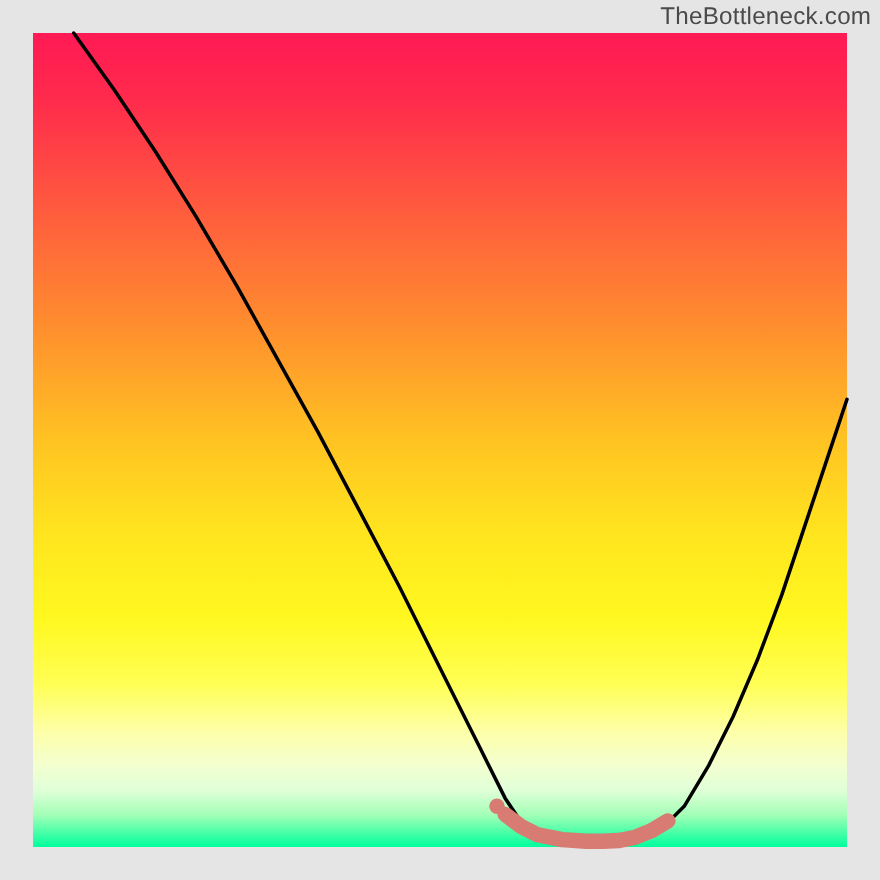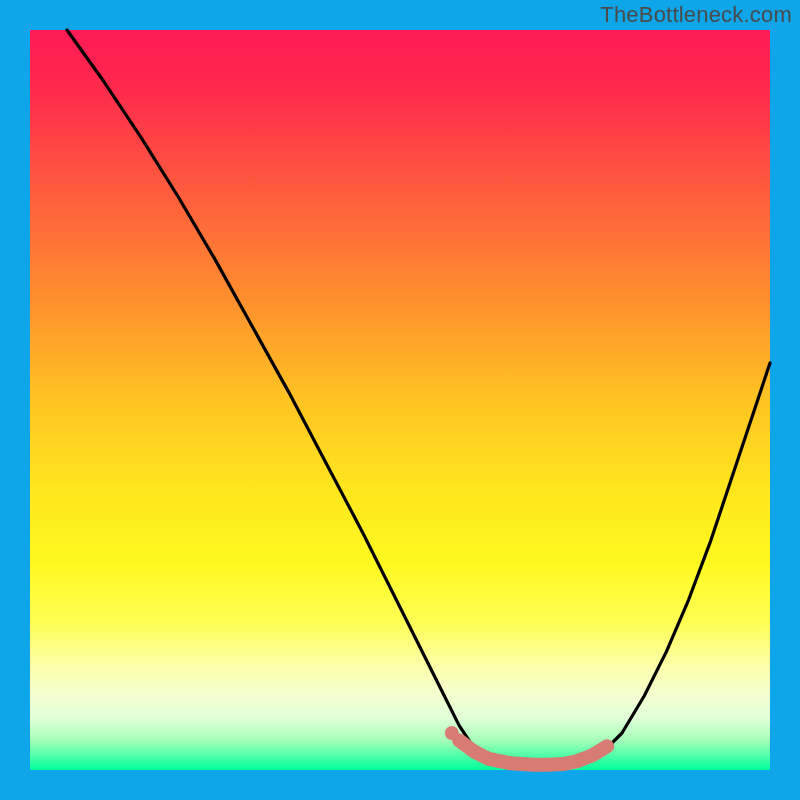--- a/index.html
+++ b/index.html
@@ -8,21 +8,21 @@
     width: 800px;
     height: 800px;
     background: #000;
     overflow: hidden;
     font-family: Arial, Helvetica, sans-serif;
   }
   .stage {
     position: relative;
     width: 800px;
     height: 800px;
-    background: #0ea5e9;
+    background: #e5e5e5;
   }
   .watermark {
     position: absolute;
     top: 2px;
     right: 8px;
     color: #4a4a4a;
     font-size: 22px;
     font-weight: 500;
     letter-spacing: 0.2px;
     user-select: none;

